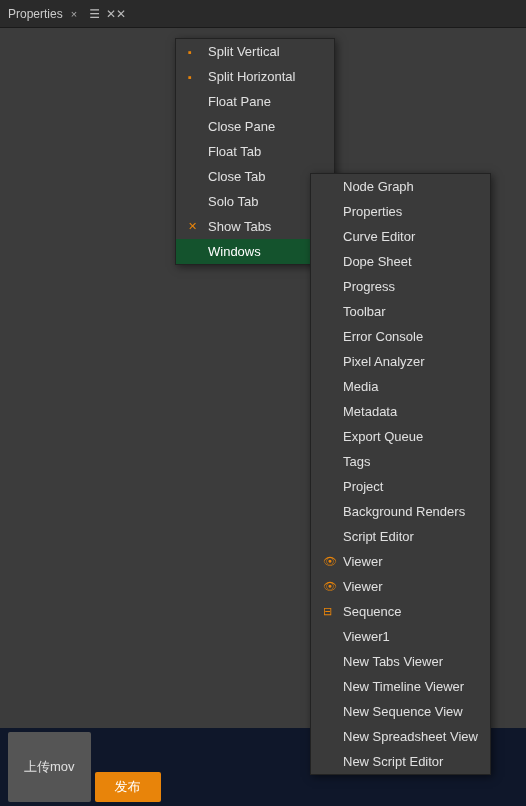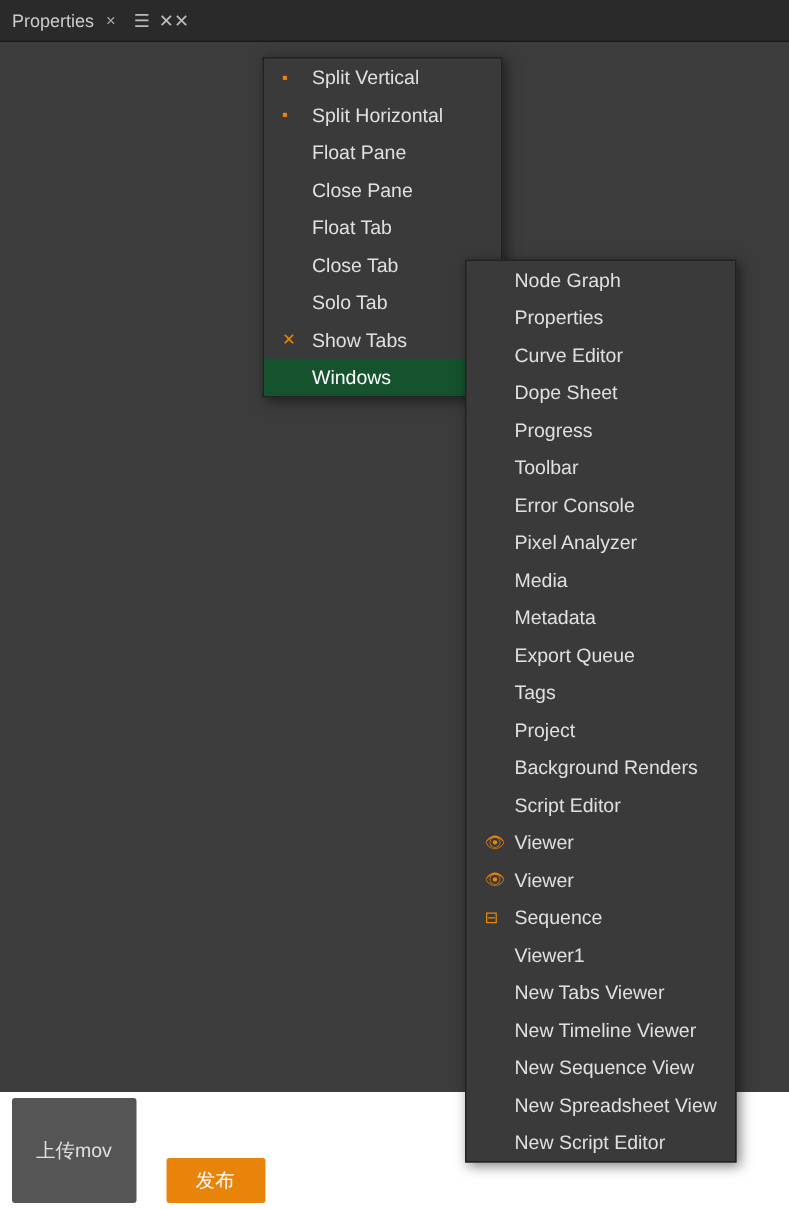--- a/index.html
+++ b/index.html
@@ -53,23 +53,23 @@
       position: relative;
     }
 
     
     .bottom-buttons {
       position: absolute;
       bottom: 0;
       left: 0;
       right: 0;
       display: flex;
-      gap: 20px;
+      gap: 4px;
       padding: 4px 8px;
-      background: #ffffff;
+      background: #0f172a;
     }
     .btn-upload {
       background: #555;
       border: none;
       color: #e0e0e0;
       padding: 6px 16px;
       font-size: 13px;
       cursor: pointer;
       border-radius: 2px;
     }

